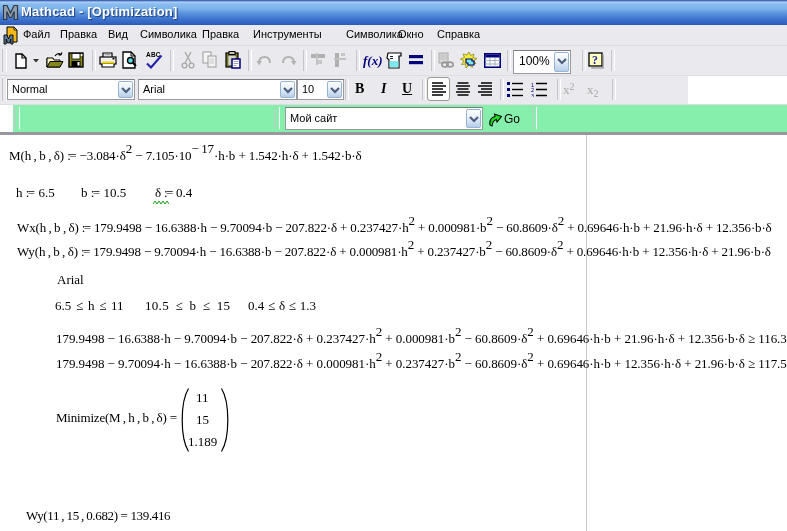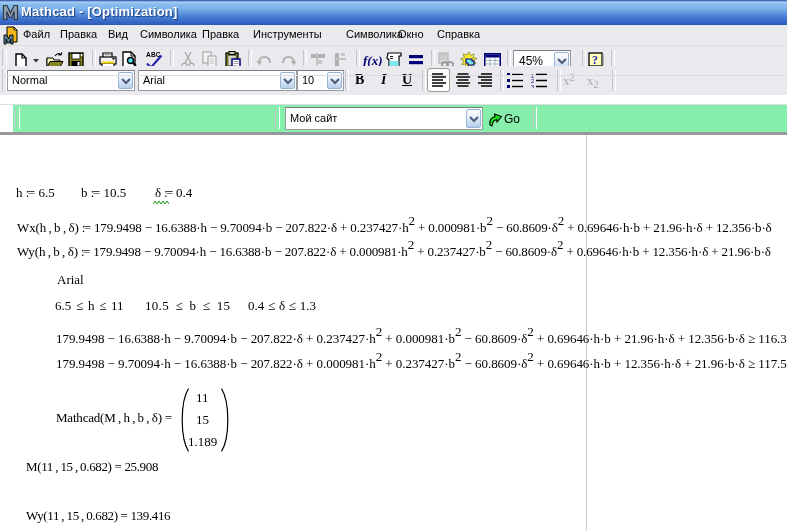--- a/index.html
+++ b/index.html
@@ -5,21 +5,21 @@
 .abs{position:absolute}
 
 #title{position:absolute;left:0;top:0;width:787px;height:25px;
 background:linear-gradient(#1e3c96 0%,#6a94d4 4%,#a8cef6 9%,#8abcee 16%,#7db4ec 34%,#6098de 50%,#4c85d6 64%,#3d72cc 78%,#3465c5 90%,#2f5dbd 97%,#2b56b0 100%)}
 #title .ttext{position:absolute;left:21px;top:4px;color:#fff;font-size:13px;font-weight:bold;letter-spacing:0.2px;text-shadow:1px 1px 1px #1a3a7a}
 
 #menubar{position:absolute;left:0;top:25px;width:787px;height:20px;background:#eae9ed;border-bottom:1px solid #c4c3c9}
 .mi{position:absolute;top:3px;font-size:11px;color:#000}
 
 #row1{position:absolute;left:0;top:46px;width:787px;height:29px;background:#eae9ed}
-#row2{position:absolute;left:0;top:66px;width:787px;height:29px;background:#eae9ed}
+#row2{position:absolute;left:0;top:75px;width:688px;height:29px;background:#eae9ed}
 #row3{position:absolute;left:13px;top:104px;width:787px;height:28px;background:#86efac}
 #tbborder{position:absolute;left:0;top:132px;width:787px;height:3px;background:#98979e}
 .rowline{position:absolute;left:0;width:787px;height:1px;background:#dddce2}
 .grip{position:absolute;width:3px;border-left:1px solid #c6c5cc;border-right:1px solid #fff}
 .sep{position:absolute;width:2px;border-left:1px solid #c6c5cc;border-right:1px solid #fff}
 .ico{position:absolute}
 
 .combo{position:absolute;background:#fff;border:1px solid #9a99a0;border-top-color:#7c7b82}
 .combo .txt{position:absolute;left:4px;top:3px;font-size:11px;color:#000;white-space:nowrap}
 .cbtn{position:absolute;right:1px;top:1px;bottom:1px;width:15px;border-radius:2px;
@@ -178,21 +178,21 @@
     </svg>
 
     <svg class="ico" style="left:484px;top:7px" width="17" height="15" viewBox="0 0 17 15">
       <rect x="0.8" y="0.8" width="15.4" height="13.4" fill="#fff" stroke="#00007a" stroke-width="1.6"></rect>
       <rect x="1.5" y="1.5" width="14" height="3" fill="#00007a"></rect>
       <path d="M1 7.5 L16 7.5 M1 11 L16 11 M6 5 L6 14 M11 5 L11 14" stroke="#9ab" stroke-width="0.9"></path>
     </svg>
     <div class="sep" style="left:507px;top:4px;height:21px"></div>
 
     <div class="combo" style="left:513px;top:4px;width:56px;height:22px">
-      <div class="txt" style="left:5px;top:3px;font-size:12px">45%</div>
+      <div class="txt" style="left:5px;top:3px;font-size:12px">100%</div>
       <div class="cbtn">
           <svg class="chev" width="10" height="7" viewBox="0 0 10 7">
             <path d="M1 1 L5 5 L9 1" fill="none" stroke="#4e5f7d" stroke-width="2.2"></path>
           </svg>
         </div>
     </div>
     <div class="sep" style="left:582px;top:4px;height:21px"></div>
 
     <svg class="ico" style="left:588px;top:6px" width="16" height="17" viewBox="0 0 16 17">
       <rect x="1" y="1" width="13" height="13" fill="#ffffc0" stroke="#000" stroke-width="1.3"></rect>
@@ -285,37 +285,37 @@
     <div class="sep" style="left:520px;top:3px;height:22px"></div>
   </div>
 
   <div class="rowline" style="top:45px"></div>
   <div class="rowline" style="top:75px"></div>
   <div class="rowline" style="top:104px"></div>
   <div id="tbborder"></div>
   <div id="sheet"></div>
   <div id="vline"></div>
 
+  <div class="m" style="left:9px;top:149px;letter-spacing:-0.1px">M(h , b , δ) <span class="nq">:<span style="margin-left:-1.6px">=</span></span> −3.084·δ<span class="e">2</span> − 7.105·10<span class="e">− 17</span>·h·b + 1.542·h·δ + 1.542·b·δ</div>
   <div class="m" style="left:16px;top:186px">h <span class="nq">:<span style="margin-left:-1.6px">=</span></span> 6.5</div>
   <div class="m" style="left:81px;top:186px">b <span class="nq">:<span style="margin-left:-1.6px">=</span></span> 10.5</div>
   <div class="m" style="left:155px;top:186px;word-spacing:-0.5px">δ <span class="nq">:<span style="margin-left:-1.6px">=</span></span> 0.4</div>
   <div class="m" style="left:17px;top:221px;letter-spacing:-0.14px">Wx(h , b , δ) <span class="nq">:<span style="margin-left:-1.6px">=</span></span> 179.9498 − 16.6388·h − 9.70094·b − 207.822·δ + 0.237427·h<span class="e">2</span> + 0.000981·b<span class="e">2</span> − 60.8609·δ<span class="e">2</span> + 0.69646·h·b + 21.96·h·δ + 12.356·b·δ</div>
   <div class="m" style="left:17px;top:245px;letter-spacing:-0.14px">Wy(h , b , δ) <span class="nq">:<span style="margin-left:-1.6px">=</span></span> 179.9498 − 9.70094·h − 16.6388·b − 207.822·δ + 0.000981·h<span class="e">2</span> + 0.237427·b<span class="e">2</span> − 60.8609·δ<span class="e">2</span> + 0.69646·h·b + 12.356·h·δ + 21.96·b·δ</div>
   <div class="m" style="left:57px;top:273px">Arial</div>
   <div class="m" style="left:55px;top:299px;word-spacing:1.5px">6.5 ≤ h ≤ 11</div>
   <div class="m" style="left:145px;top:299px;word-spacing:3px;letter-spacing:0.3px">10.5 ≤ b ≤ 15</div>
   <div class="m" style="left:248px;top:299px;word-spacing:0.5px">0.4 ≤ δ ≤ 1.3</div>
   <div class="m" style="left:56px;top:332px;letter-spacing:-0.05px">179.9498 − 16.6388·h − 9.70094·b − 207.822·δ + 0.237427·h<span class="e">2</span> + 0.000981·b<span class="e">2</span> − 60.8609·δ<span class="e">2</span> + 0.69646·h·b + 21.96·h·δ + 12.356·b·δ ≥ 116.35</div>
   <div class="m" style="left:56px;top:357px;letter-spacing:-0.05px">179.9498 − 9.70094·h − 16.6388·b − 207.822·δ + 0.000981·h<span class="e">2</span> + 0.237427·b<span class="e">2</span> − 60.8609·δ<span class="e">2</span> + 0.69646·h·b + 12.356·h·δ + 21.96·b·δ ≥ 117.54</div>
-  <div class="m" style="left:56px;top:411px;letter-spacing:-0.2px">Mathcad(M , h , b , δ) =</div>
+  <div class="m" style="left:56px;top:411px;letter-spacing:-0.2px">Minimize(M , h , b , δ) =</div>
   <svg class="abs" style="left:180px;top:388px" width="50" height="64" viewBox="0 0 50 64">
     <path d="M8.5 0.5 C4.5 7 2.2 19 2.2 32 C2.2 45 4.5 57 8.5 63.5" fill="none" stroke="#000" stroke-width="1.2"></path>
     <path d="M41.5 0.5 C45.5 7 47.8 19 47.8 32 C47.8 45 45.5 57 41.5 63.5" fill="none" stroke="#000" stroke-width="1.2"></path>
   </svg>
   <div class="m" style="left:196px;top:391px">11</div>
   <div class="m" style="left:196px;top:413px">15</div>
   <div class="m" style="left:188px;top:435px">1.189</div>
-  <div class="m" style="left:26px;top:460px;letter-spacing:-0.35px">M(11 , 15 , 0.682) = 25.908</div>
   <div class="m" style="left:26px;top:509px;letter-spacing:-0.35px">Wy(11 , 15 , 0.682) = 139.416</div>
   <svg class="abs" style="left:153px;top:200px" width="16" height="5" viewBox="0 0 16 5">
     <path d="M0 4 L2 1 L4 4 L6 1 L8 4 L10 1 L12 4 L14 1 L16 4" fill="none" stroke="#1ca01c" stroke-width="1"></path>
   </svg>
 </div>
 
 </body></html>

